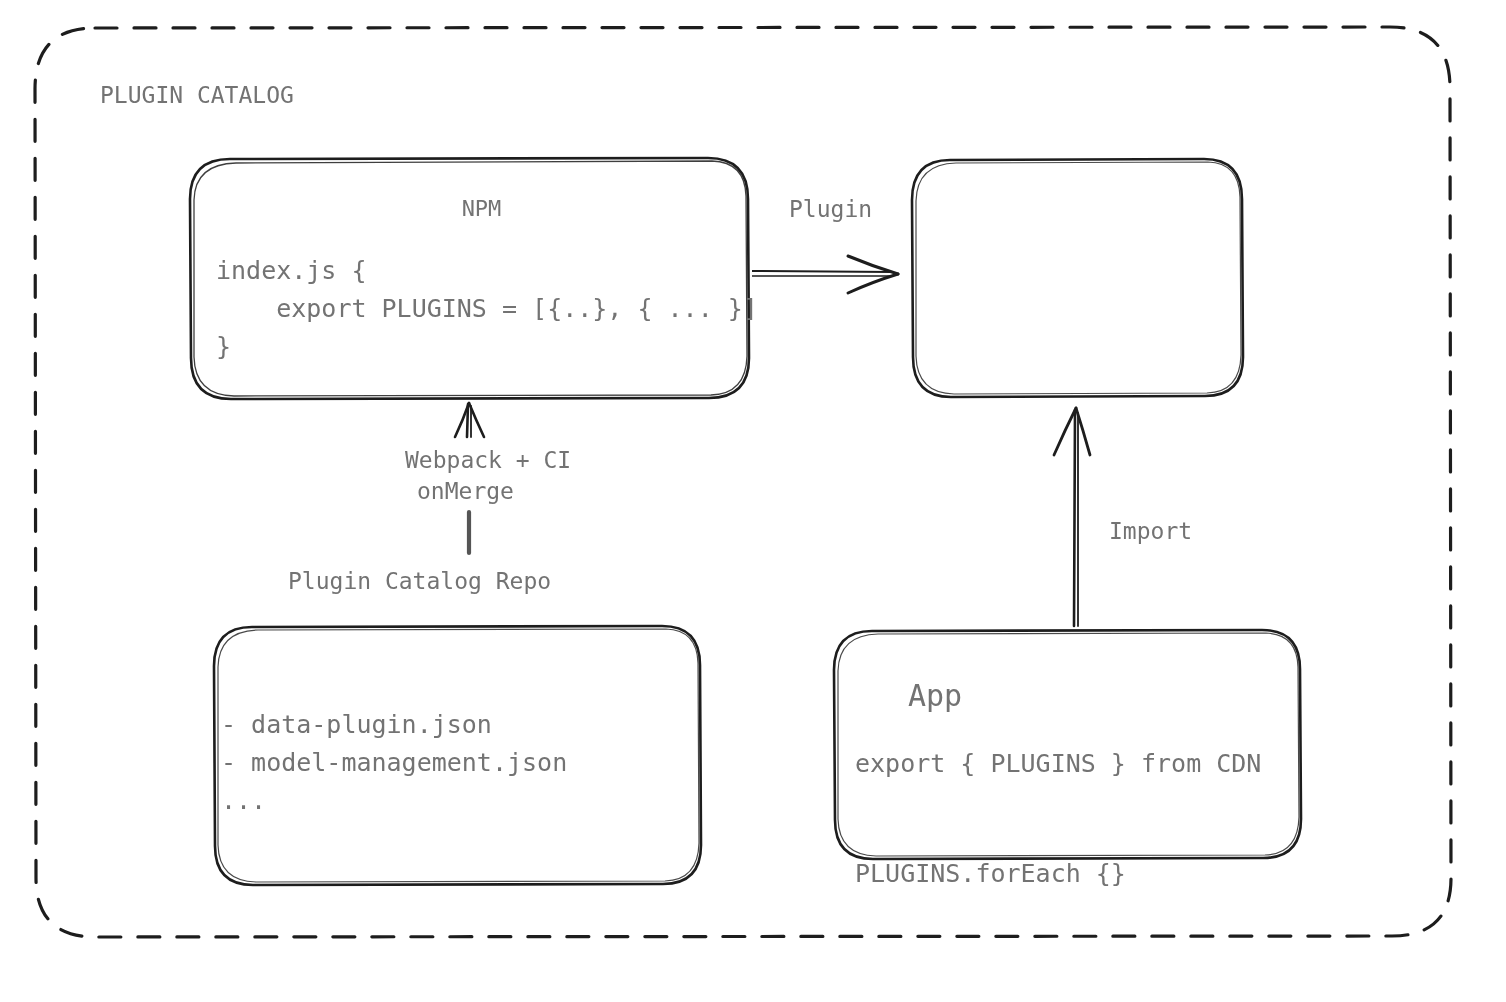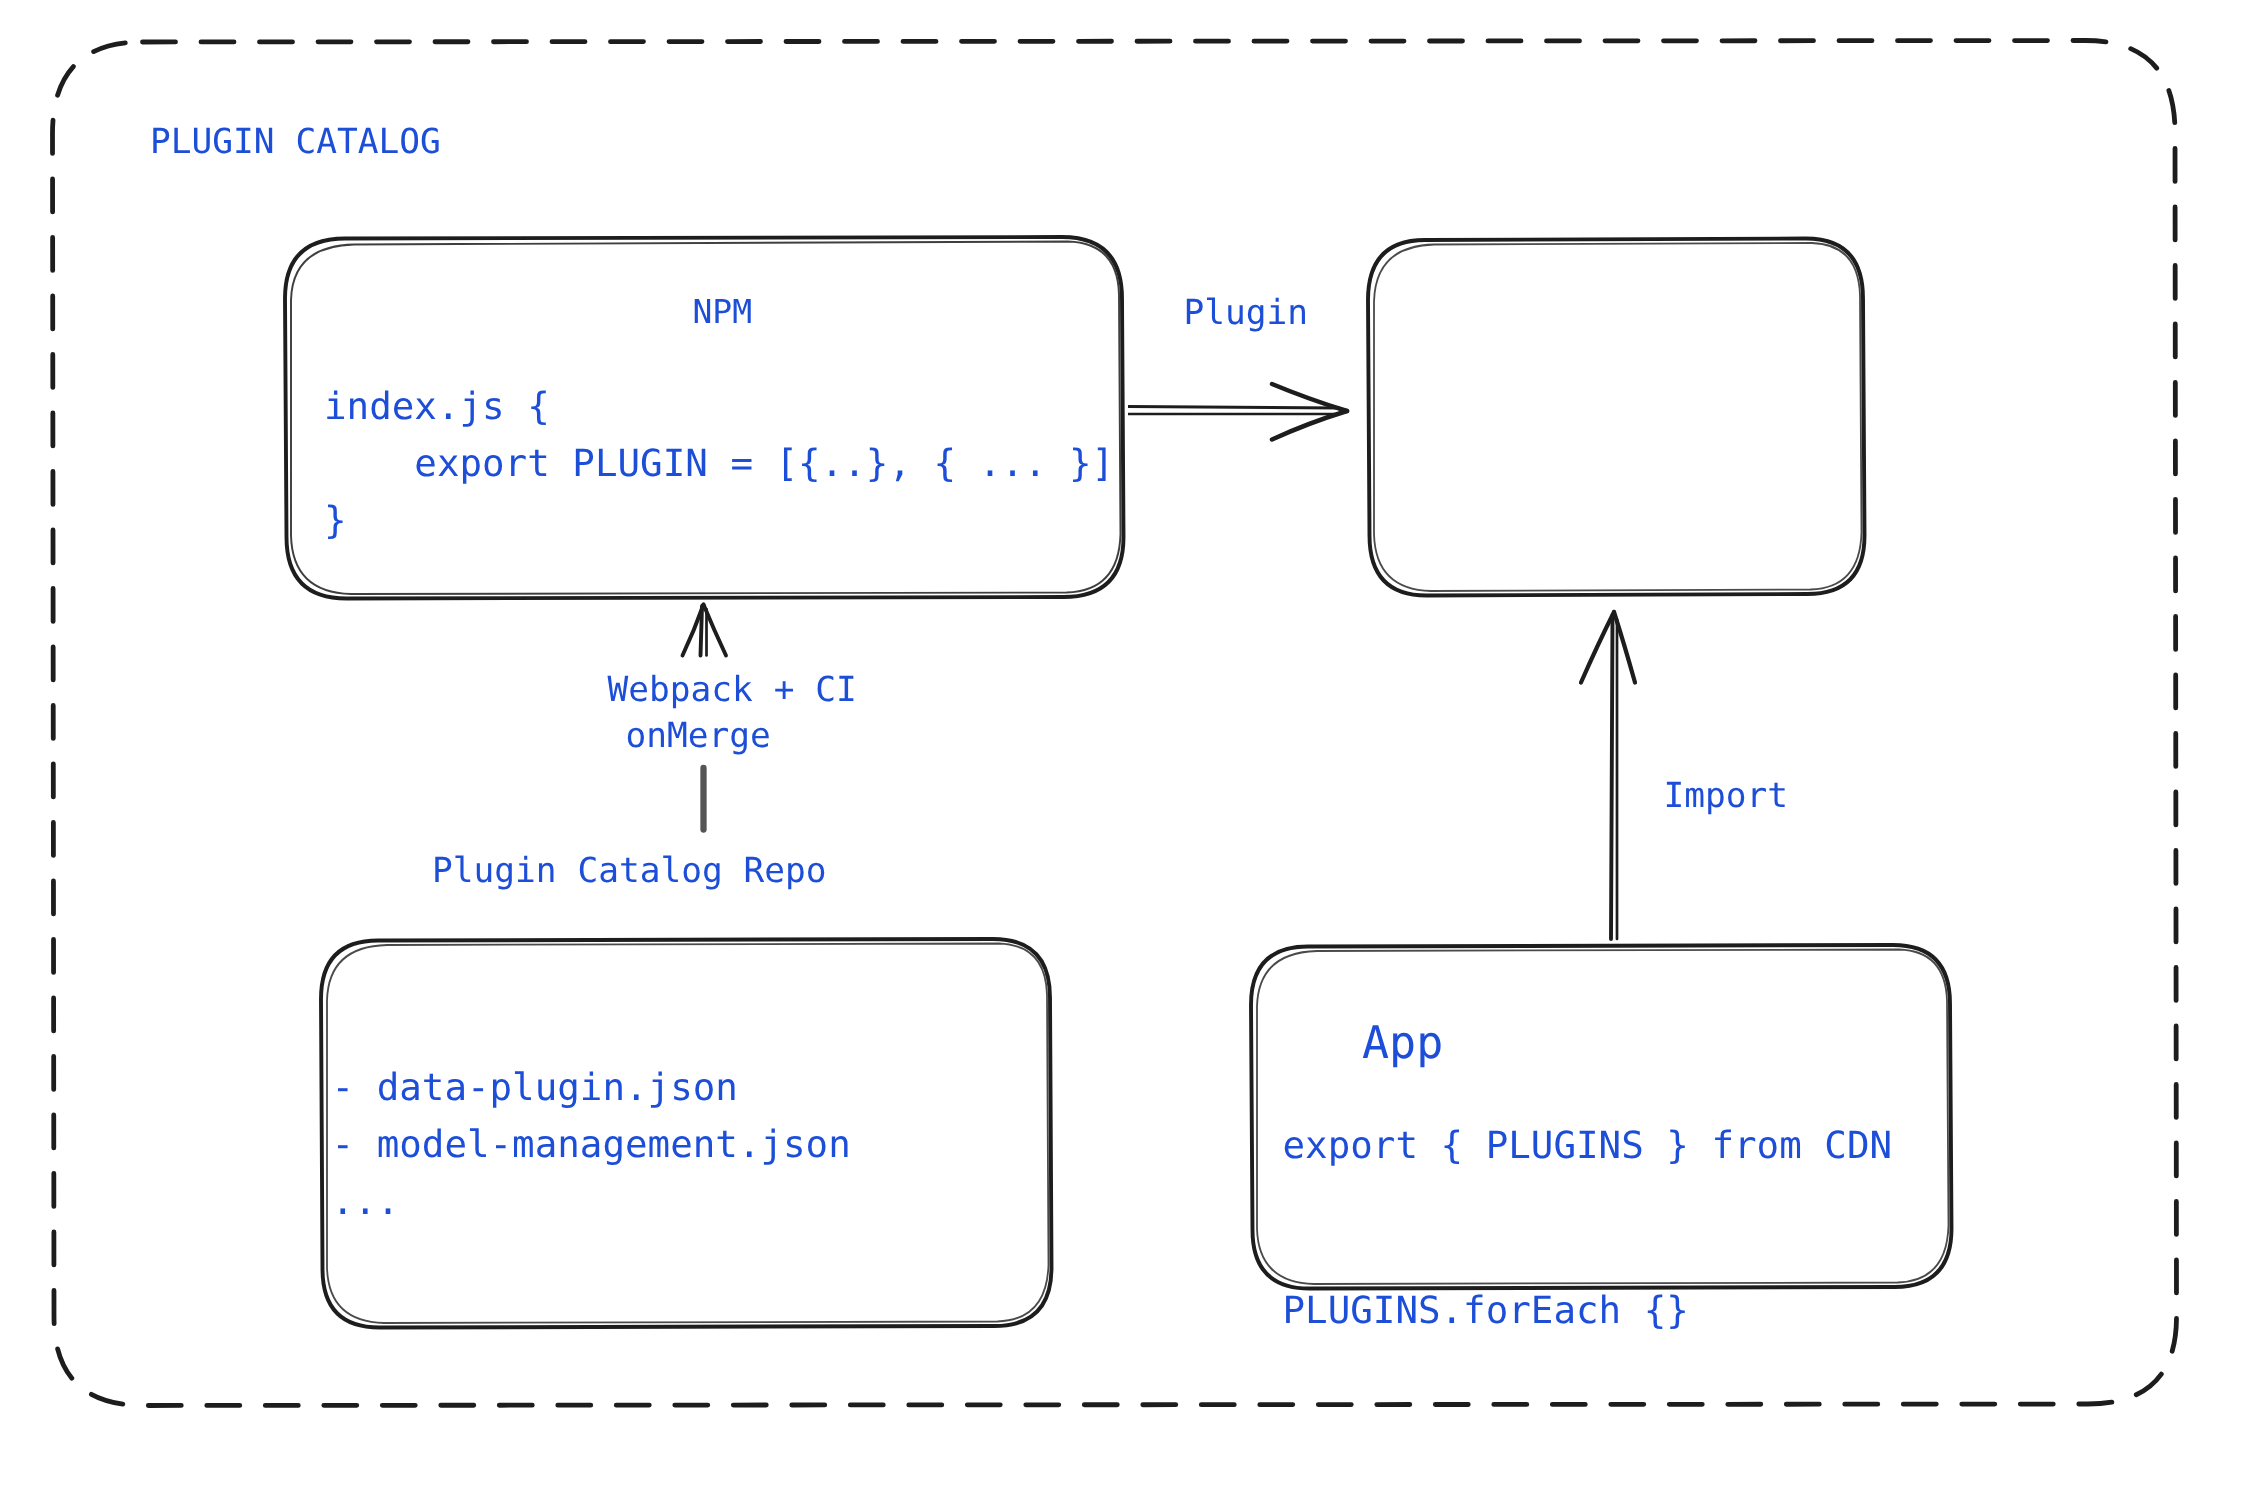--- a/index.html
+++ b/index.html
@@ -23,21 +23,21 @@
     top: 0;
     left: 0;
     width: 1506px;
     height: 1002px;
     pointer-events: none;
   }
   .txt {
     position: absolute;
     white-space: pre;
     font-family: "DejaVu Sans Mono", monospace;
-    color: #1d4ed8;
+    color: #737373;
     letter-spacing: 0px;
   }
   .group-title {
     font-size: 23px;
     top: 82px;
     left: 100px;
   }
   .box-title-center {
     font-size: 22px;
     text-align: center;
@@ -113,21 +113,21 @@
       <path d="M 1078 626 L 1078 413" fill="none" stroke="#1d1d1d" stroke-width="1.8" stroke-linecap="round"></path>
       <path d="M 1054 455 Q 1065 430 1076 408" fill="none" stroke="#1d1d1d" stroke-width="2.8" stroke-linecap="round"></path>
       <path d="M 1090 455 Q 1083 430 1076 408" fill="none" stroke="#1d1d1d" stroke-width="2.8" stroke-linecap="round"></path>
     </g>
   </svg>
 
   <div class="txt group-title">PLUGIN CATALOG</div>
 
   <div class="txt box-title-center npm-title">NPM</div>
   <div class="txt code npm-code">index.js {
-    export PLUGIN = [{..}, { ... }]
+    export PLUGINS = [{..}, { ... }]
 }</div>
 
 
   <div class="txt edge-label cache-label">Plugin</div>
 
   <div class="txt edge-label wp-label">Webpack + CI</div>
   <div class="txt edge-label merge-label">onMerge</div>
 
   <div class="txt repo-list">- data-plugin.json
 - model-management.json

